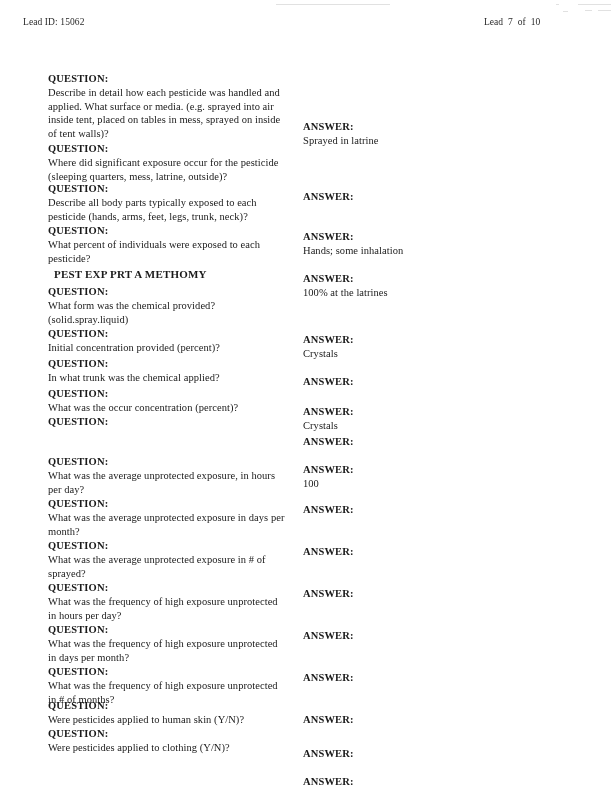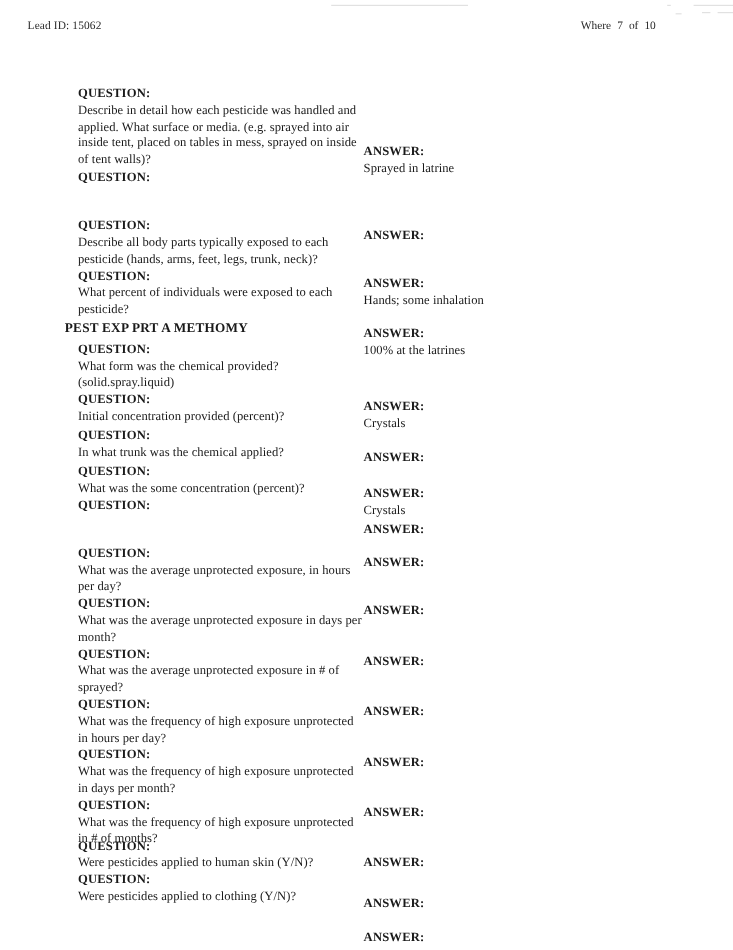--- a/index.html
+++ b/index.html
@@ -70,21 +70,21 @@
     top: 72px;
     left: 0;
     width: 611px;
   }
   .qa-block {
     position: relative;
     width: 611px;
   }
   .col-q {
     position: absolute;
-    left: 65px;
+    left: 48px;
     width: 238px;
   }
   .col-a {
     position: absolute;
     left: 303px;
     width: 230px;
     margin-top: 48px;
   }
   .lbl {
     font-weight: bold;
@@ -122,37 +122,38 @@
   <div class="smudge sm2"></div>
   <div class="smudge sm3"></div>
   <div class="smudge sm4"></div>
   <div class="smudge sm5"></div>
   <div class="smudge sm6"></div>
   <div class="smudge sm7"></div>
 </div>
 
 <div class="running-head">
   <div class="lead-id">Lead ID: 15062</div>
-  <div class="page-indicator"><span>Where</span><span class="num">7</span><span>of</span><span class="num">10</span></div>
+  <div class="page-indicator"><span>Lead</span><span class="num">7</span><span>of</span><span class="num">10</span></div>
 </div>
 
 <div class="sheet" id="sheet">
     <div class="qa-block" style="position: absolute; top: 0px; left: 0px;">
       <div class="col-q">
         <div class="lbl">QUESTION:</div>
         <div class="txt">Describe in detail how each pesticide was handled and applied.  What surface or media. (e.g. sprayed into air inside tent, placed on tables in mess, sprayed on inside of tent walls)?</div>
       </div>
       <div class="col-a">
         <div class="lbl">ANSWER:</div>
         <div class="ans-txt">Sprayed in latrine</div>
       </div>
     </div>
     <div class="qa-block" style="position: absolute; top: 70px; left: 0px;">
       <div class="col-q">
         <div class="lbl">QUESTION:</div>
+        <div class="txt">Where did significant exposure occur for the pesticide (sleeping quarters, mess, latrine, outside)?</div>
       </div>
       <div class="col-a">
         <div class="lbl">ANSWER:</div>
       </div>
     </div>
     <div class="qa-block" style="position: absolute; top: 110px; left: 0px;">
       <div class="col-q">
         <div class="lbl">QUESTION:</div>
         <div class="txt">Describe all body parts typically exposed to each pesticide (hands, arms, feet, legs, trunk, neck)?</div>
       </div>
@@ -197,33 +198,34 @@
         <div class="txt">In what trunk was the chemical applied?</div>
       </div>
       <div class="col-a">
         <div class="lbl">ANSWER:</div>
         <div class="ans-txt">Crystals</div>
       </div>
     </div>
     <div class="qa-block" style="position: absolute; top: 315px; left: 0px;">
       <div class="col-q">
         <div class="lbl">QUESTION:</div>
-        <div class="txt">What was the some concentration (percent)?</div>
+        <div class="txt">What was the occur concentration (percent)?</div>
       </div>
       <div class="col-a">
         <div class="lbl">ANSWER:</div>
         <div class="ans-txt"></div>
       </div>
     </div>
     <div class="qa-block" style="position: absolute; top: 343px; left: 0px;">
       <div class="col-q">
         <div class="lbl">QUESTION:</div>
       </div>
       <div class="col-a">
         <div class="lbl">ANSWER:</div>
+        <div class="ans-txt">100</div>
       </div>
     </div>
     <div class="qa-block" style="position: absolute; top: 383px; left: 0px;">
       <div class="col-q">
         <div class="lbl">QUESTION:</div>
         <div class="txt">What was the average unprotected exposure, in hours per day?</div>
       </div>
       <div class="col-a">
         <div class="lbl">ANSWER:</div>
         <div class="ans-txt"></div>

